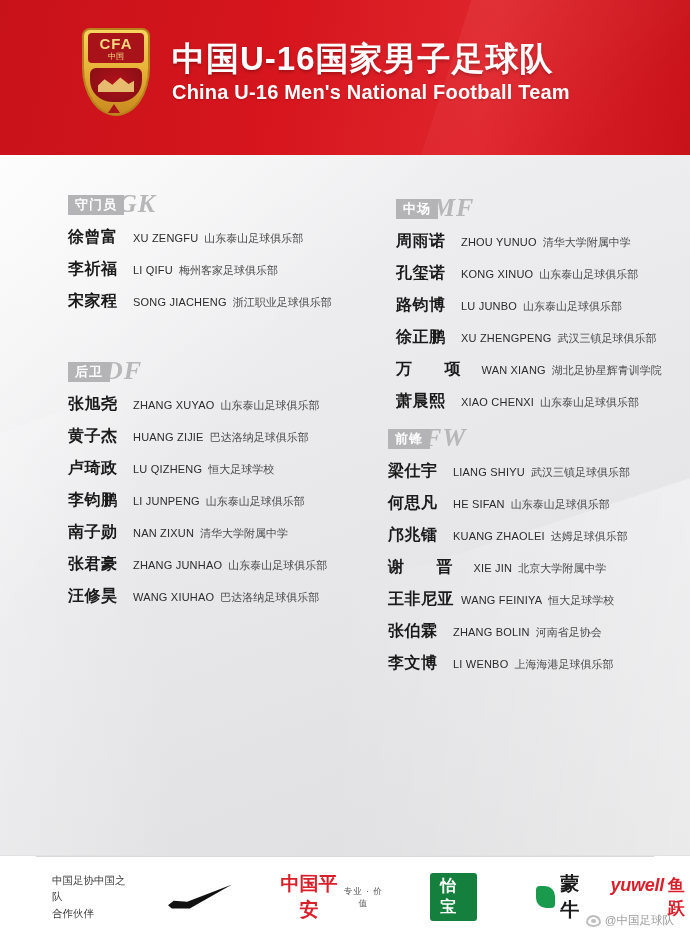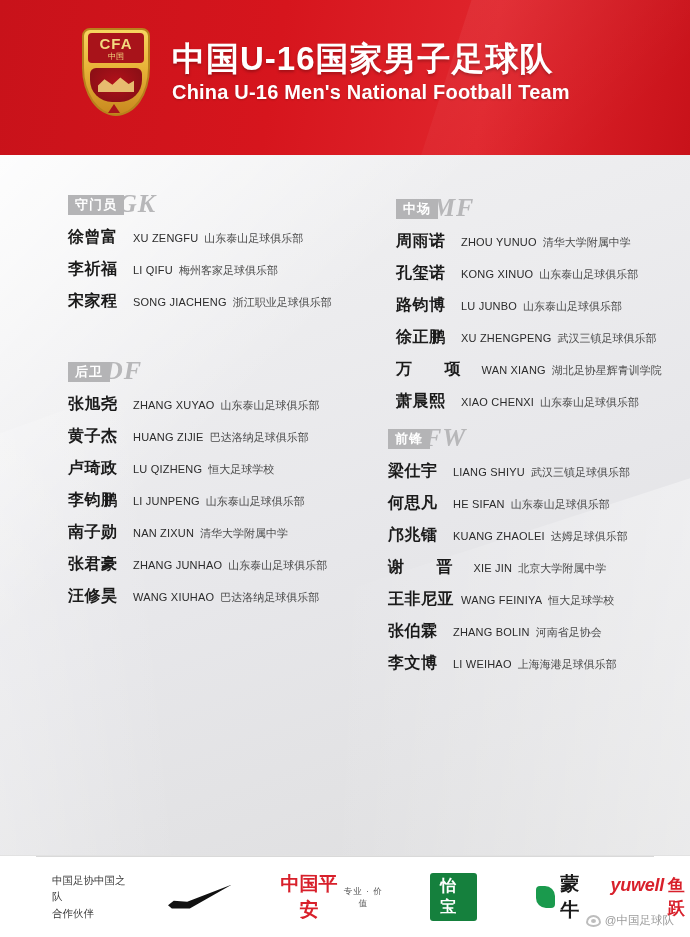--- a/index.html
+++ b/index.html
@@ -414,21 +414,21 @@
         <span class="p-en">WANG FEINIYA</span>
         <span class="p-club">恒大足球学校</span>
       </div>
       <div class="player">
         <span class="p-cn">张伯霖</span>
         <span class="p-en">ZHANG BOLIN</span>
         <span class="p-club">河南省足协会</span>
       </div>
       <div class="player">
         <span class="p-cn">李文博</span>
-        <span class="p-en">LI WEIHAO</span>
+        <span class="p-en">LI WENBO</span>
         <span class="p-club">上海海港足球俱乐部</span>
       </div>
     </div>
 
 
   </div>
 
   <div class="footer">
     <div class="footer-line"></div>
     <div class="partners">

